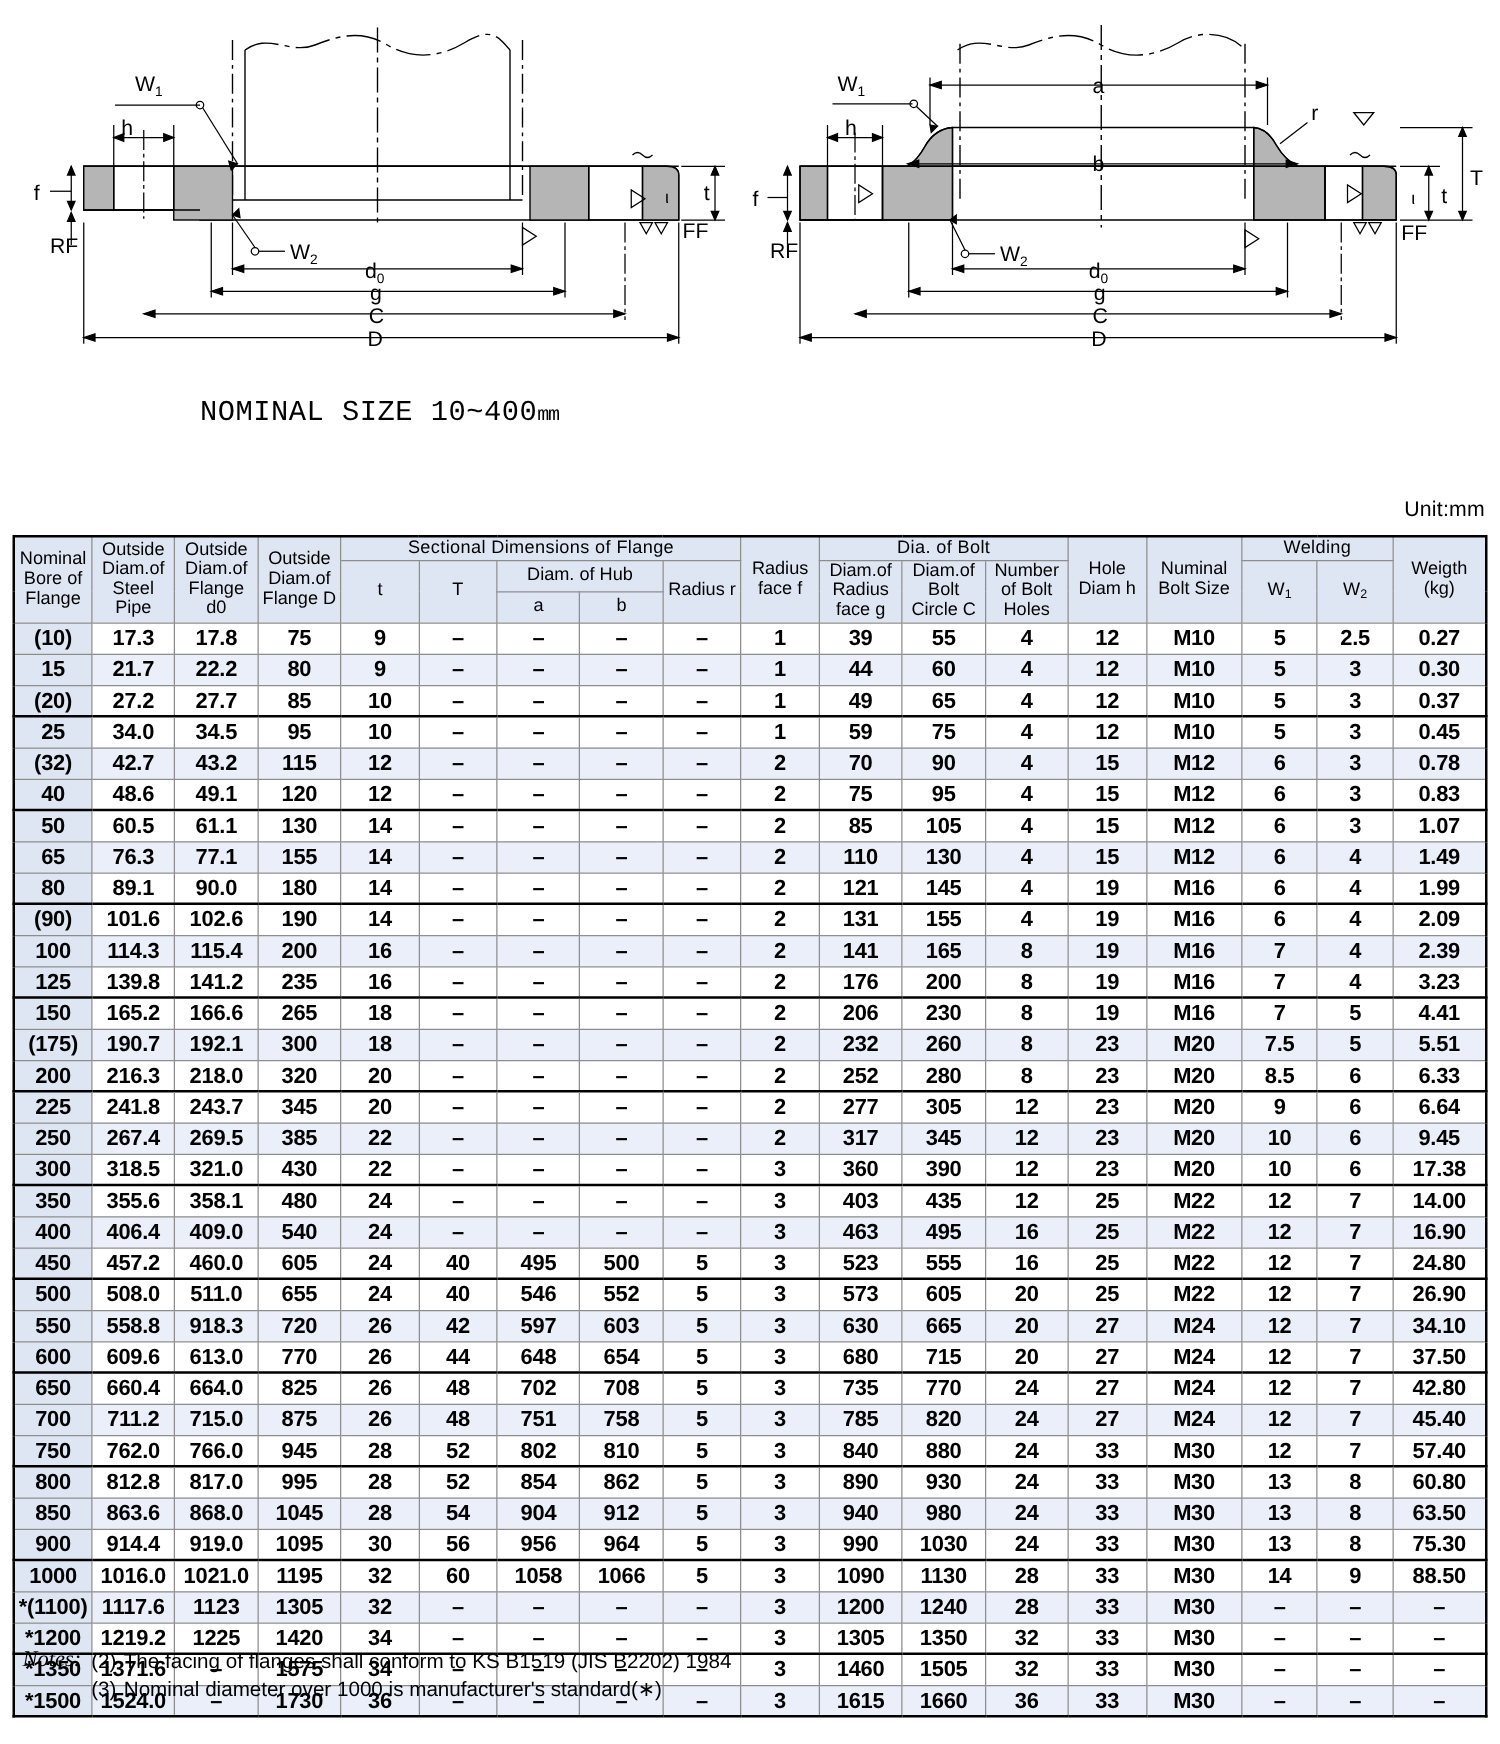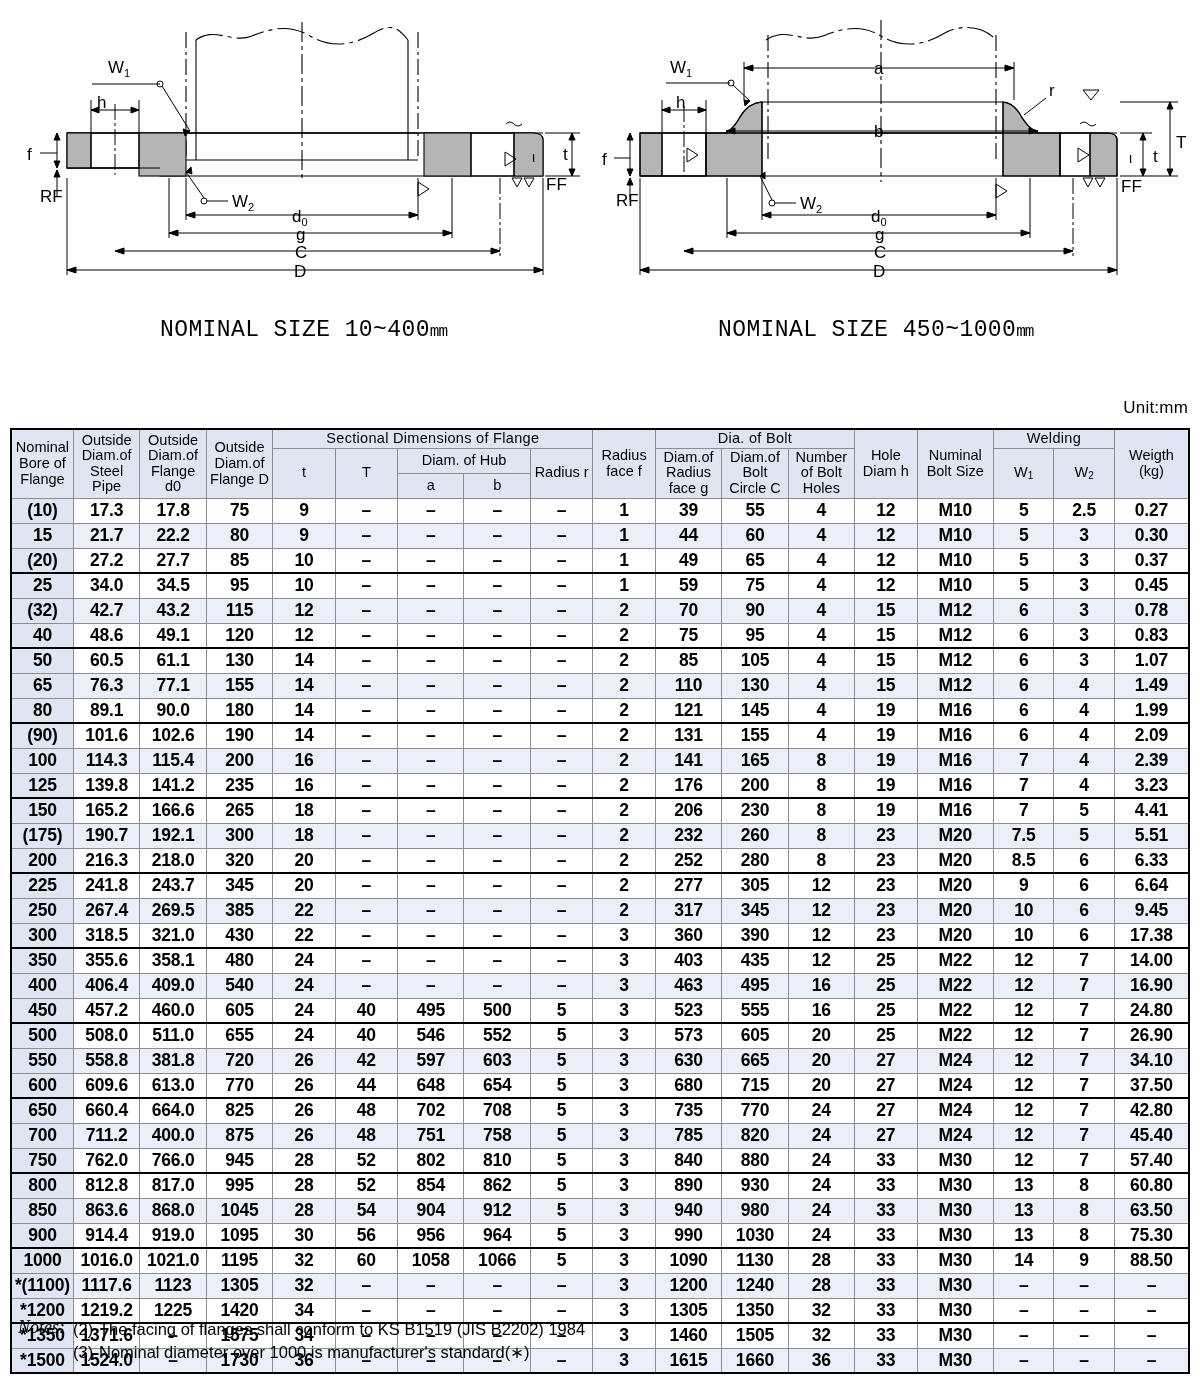--- a/index.html
+++ b/index.html
@@ -400,23 +400,20 @@
           <text x="274" y="258">C</text>
           <text x="273" y="277">D</text>
         </g>
       </svg>
     </div>
   </div>
 
   <div class="cap-row">
     <div class="cap-cell l">
       <div class="caption"><span>NOMINAL SIZE 10~400</span><span class="mm">mm</span></div>
-    </div>
-    <div class="cap-cell r">
-      <div class="caption"><span>NOMINAL SIZE 450~1000</span><span class="mm">mm</span></div>
     </div>
   </div>
 
   <div class="unit-label">Unit:mm</div>
 
   <div class="table-wrap">
     <table class="flange">
       <colgroup>
         <col style="width:62px">
           <col style="width:66px">
@@ -904,21 +901,21 @@
             <td>20</td>
             <td>25</td>
             <td>M22</td>
             <td>12</td>
             <td>7</td>
             <td class="br-heavy">26.90</td>
           </tr>
           <tr class="alt">
             <td class="nb bl-heavy">550</td>
             <td>558.8</td>
-            <td>381.8</td>
+            <td>918.3</td>
             <td>720</td>
             <td>26</td>
             <td>42</td>
             <td>597</td>
             <td>603</td>
             <td>5</td>
             <td>3</td>
             <td>630</td>
             <td>665</td>
             <td>20</td>
@@ -964,21 +961,21 @@
             <td>24</td>
             <td>27</td>
             <td>M24</td>
             <td>12</td>
             <td>7</td>
             <td class="br-heavy">42.80</td>
           </tr>
           <tr class="alt">
             <td class="nb bl-heavy">700</td>
             <td>711.2</td>
-            <td>400.0</td>
+            <td>715.0</td>
             <td>875</td>
             <td>26</td>
             <td>48</td>
             <td>751</td>
             <td>758</td>
             <td>5</td>
             <td>3</td>
             <td>785</td>
             <td>820</td>
             <td>24</td>

